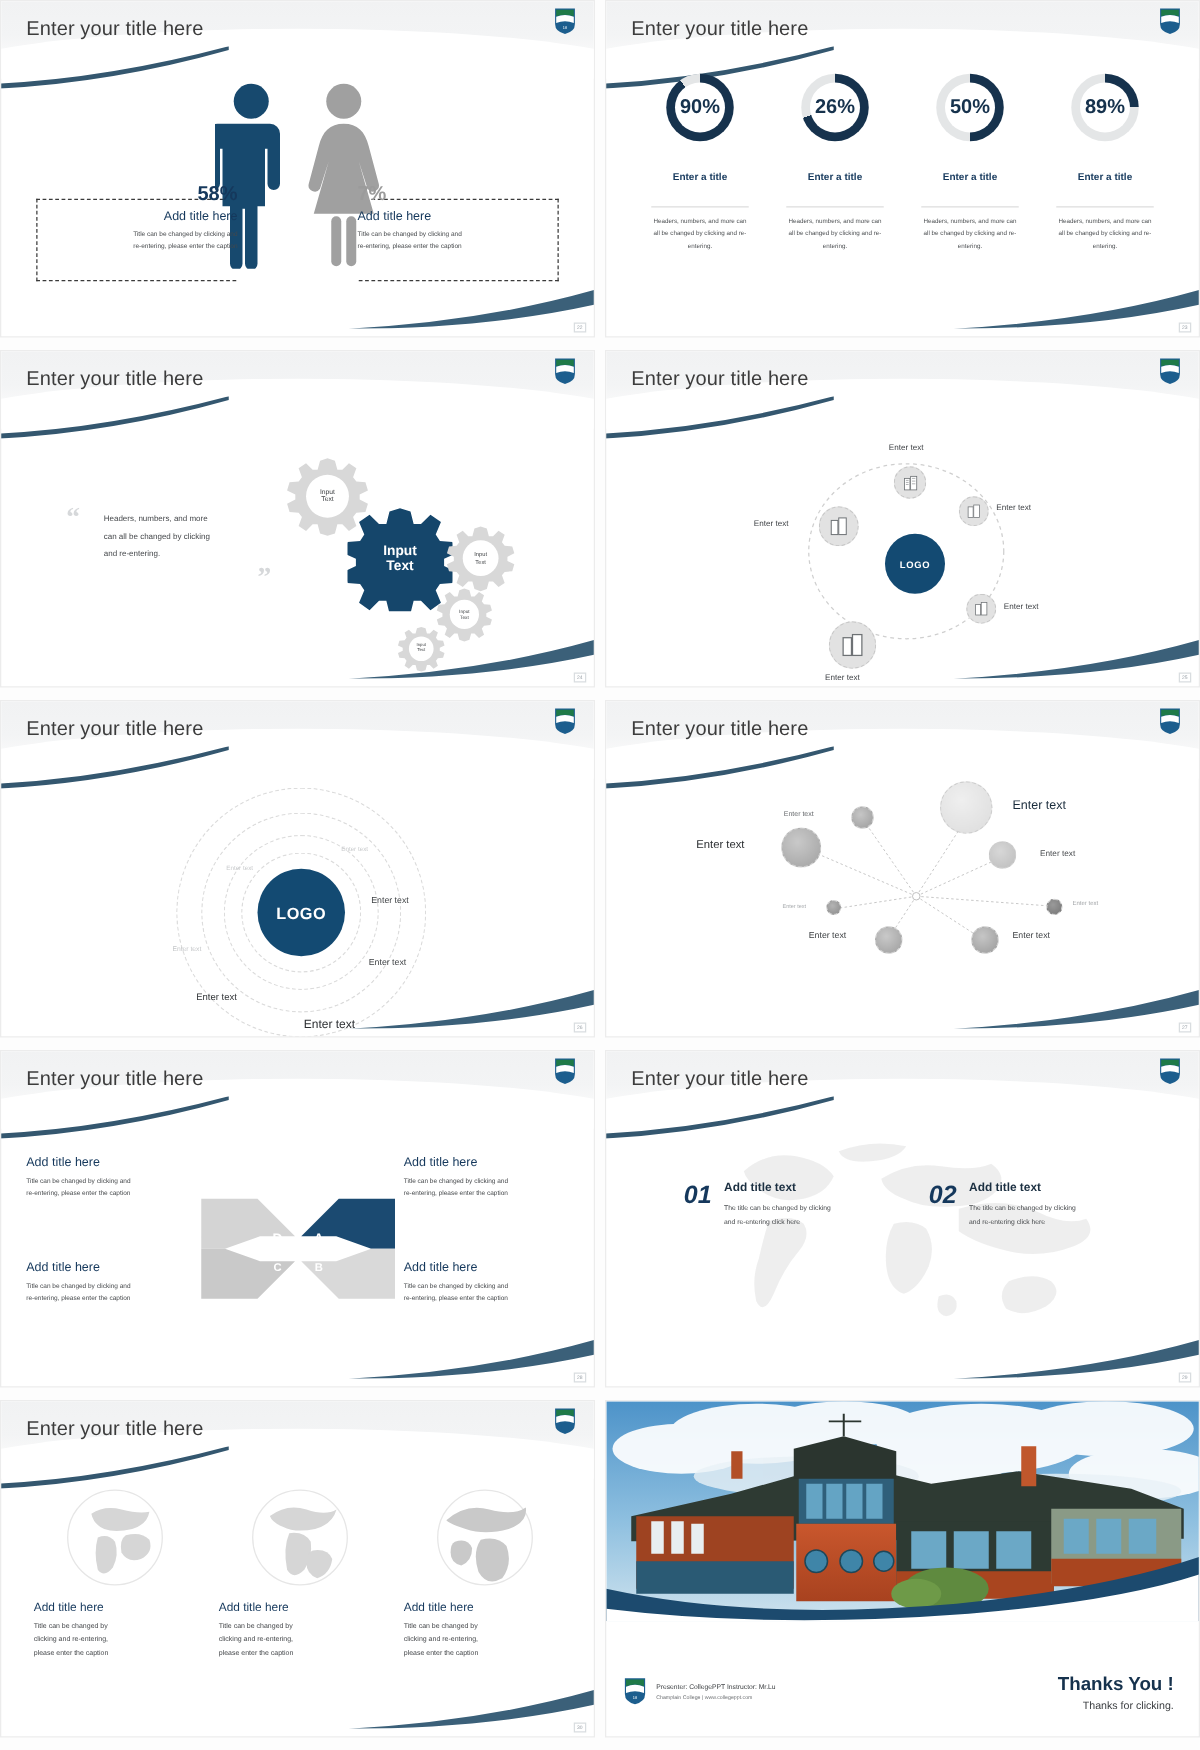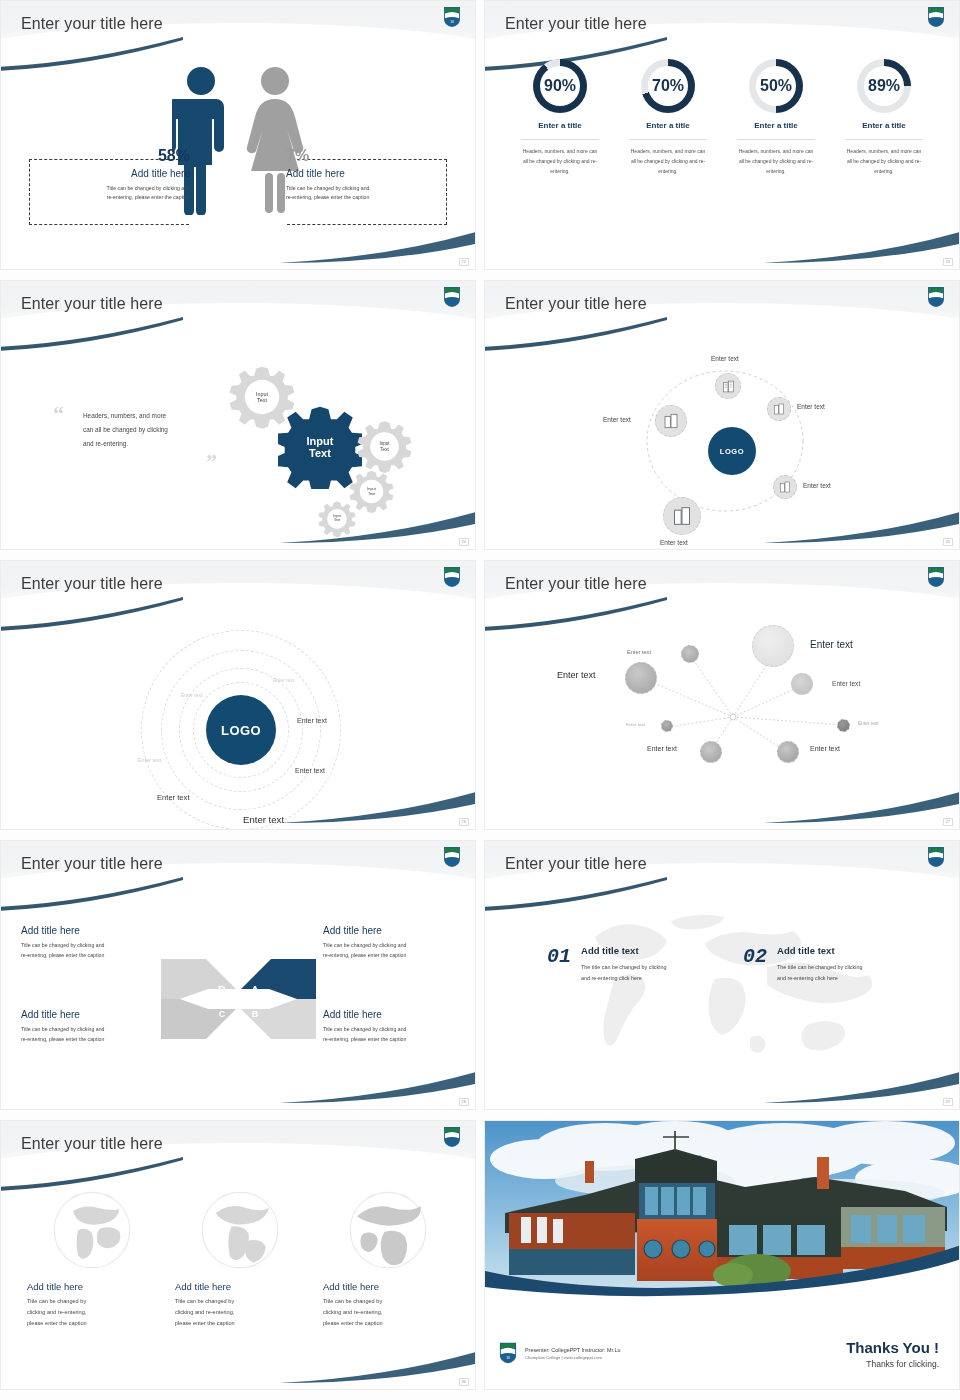--- a/index.html
+++ b/index.html
@@ -67,22 +67,22 @@
   
   .donut-row { position:absolute; left:0; right:0; top:12px; display:flex; justify-content:center; gap:30px; }
   .donut-col { width:78px; text-align:center; }
   .donut { width:54px; height:54px; margin:0 auto; border-radius:50%; position:relative; }
   .donut::after {
     content:""; position:absolute; left:7px; top:7px; right:7px; bottom:7px;
     background:#fff; border-radius:50%;
   }
   .donut span { position:absolute; inset:0; display:flex; align-items:center; justify-content:center;
     z-index:2; font-size:16px; font-weight:bold; color:#16324d; }
-  .donut-title { margin-top:8px; font-size:8px; font-weight:bold; color:#15385c;
-    padding-bottom:9px; border-bottom:1px solid #dddddd; }
+  .donut-title { margin-top:24px; font-size:8px; font-weight:bold; color:#15385c;
+    padding-bottom:19px; border-bottom:1px solid #dddddd; }
   .donut-cap { margin-top:7px; font-size:5px; color:#4d5053; line-height:1.95; }
 
   
   .quote-mark { font-family:"Liberation Serif", serif; color:#d6d8da; font-weight:bold; }
   .gear { position:absolute; }
   .gear-label { position:absolute; inset:0; display:flex; flex-direction:column;
     align-items:center; justify-content:center; text-align:center; line-height:1.15; }
 
   
   .hub-logo { position:absolute; width:48px; height:48px; border-radius:50%;
@@ -99,21 +99,21 @@
     font-size:13px; font-weight:bold; letter-spacing:.4px; }
 
   
   .net-node { position:absolute; border-radius:50%; border:1px dashed #cfcfcf; }
   .net-lbl { position:absolute; white-space:nowrap; }
 
   
   .quad-cap { font-size:5.2px; color:#45484b; line-height:1.9; }
 
   
-  .bignum { font-family:Liberation Mono, monospace; font-style:italic; font-weight:bold;
+  .bignum { font-family:Liberation Sans, sans-serif; font-style:italic; font-weight:bold;
     font-size:20px; color:#15385c; }
 
   
   .globe-col { width:130px; }
 
   
   .photo { position:absolute; left:0; top:0; width:100%; height:176px; overflow:hidden; }
   .thanks-big { font-size:15px; font-weight:bold; color:#16324d; }
   .thanks-sub { font-size:8.5px; color:#3a3d40; }
   .presenter-1 { font-size:5.4px; color:#3d4043; }
@@ -197,21 +197,21 @@
     <div class="donut-row">
       <div class="donut-col">
         <div class="donut" style="background:conic-gradient(#16324d 0% 90%, #e4e6e7 90% 100%)">
           <span>90%</span>
         </div>
         <div class="donut-title">Enter a title</div>
         <div class="donut-cap">Headers, numbers, and more can all be changed by clicking and re-entering.</div>
       </div>
       <div class="donut-col">
         <div class="donut" style="background:conic-gradient(#16324d 0% 70%, #e4e6e7 70% 100%)">
-          <span>70%</span>
+          <span>26%</span>
         </div>
         <div class="donut-title">Enter a title</div>
         <div class="donut-cap">Headers, numbers, and more can all be changed by clicking and re-entering.</div>
       </div>
       <div class="donut-col">
         <div class="donut" style="background:conic-gradient(#16324d 0% 50%, #e4e6e7 50% 100%)">
           <span>50%</span>
         </div>
         <div class="donut-title">Enter a title</div>
         <div class="donut-cap">Headers, numbers, and more can all be changed by clicking and re-entering.</div>

